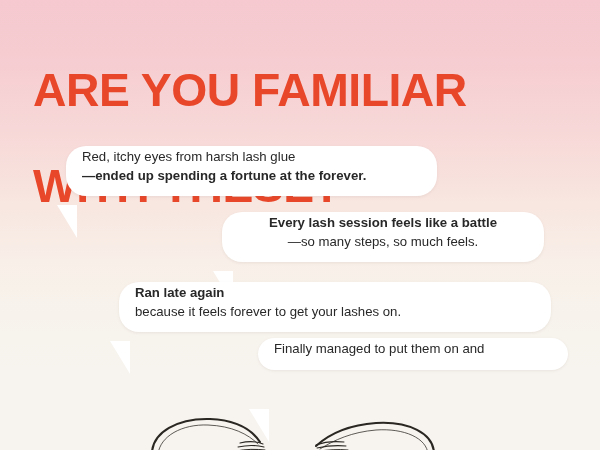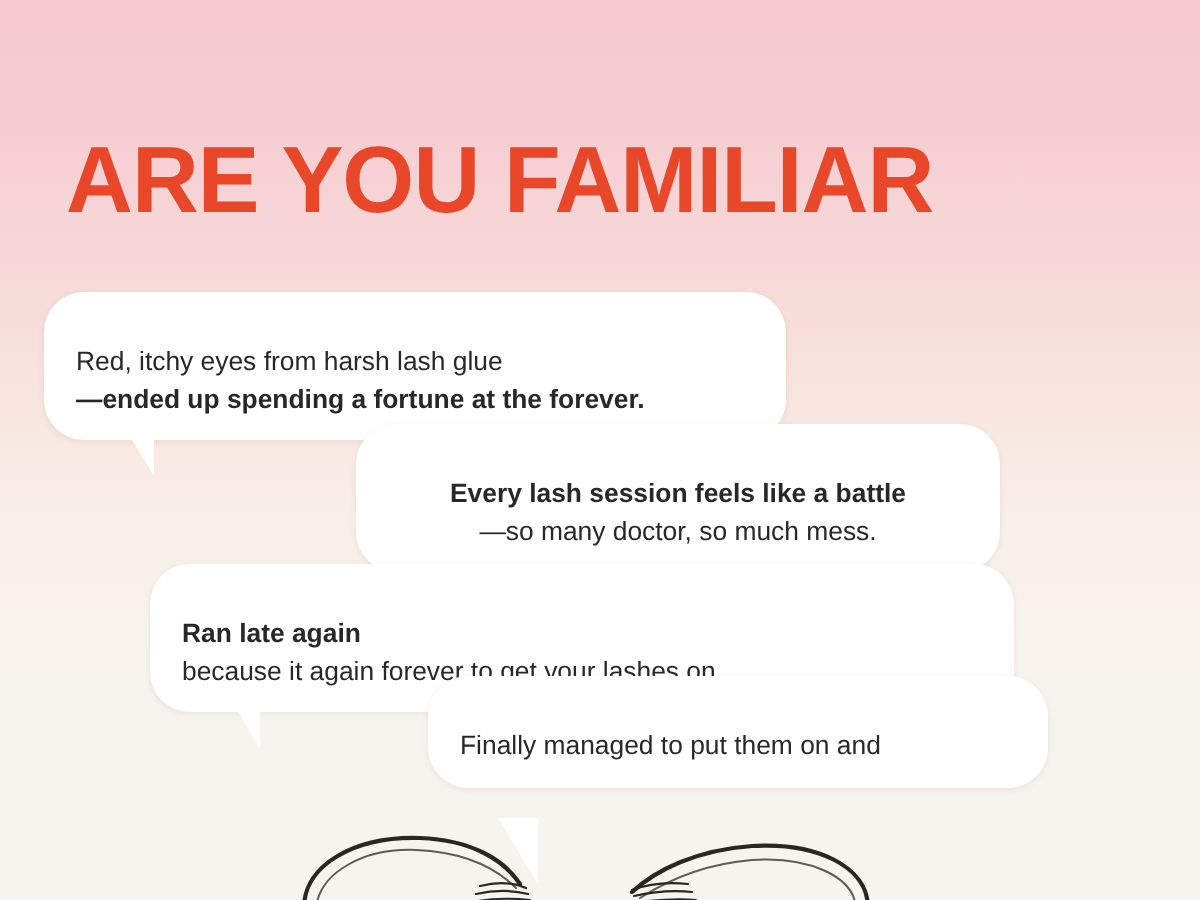--- a/index.html
+++ b/index.html
@@ -49,24 +49,25 @@
     display: block;
   }
 
   
   .bubble {
     position: absolute;
     background: #ffffff;
     border-radius: 20px;
     box-shadow: 0 1px 3px rgba(120, 90, 80, 0.10);
     box-sizing: border-box;
-    padding: 26px 16px 11px 16px;
+    padding: 2px 16px 11px 16px;
     color: #282828;
     font-size: 13.2px;
     line-height: 18.5px;
+    margin-left: 44px;
   }
   .bubble .line {
     display: block;
     white-space: nowrap;
   }
   .bubble b {
     font-weight: bold;
   }
 
   
@@ -123,27 +124,27 @@
   </div>
 
   <div class="bubble" id="bubble-1">
     <span class="line">Red, itchy eyes from harsh lash glue</span>
     <span class="line"><b>—ended up spending a fortune at the forever.</b></span>
   </div>
   <div class="tail" id="tail-1"></div>
 
   <div class="bubble" id="bubble-2">
     <span class="line"><b>Every lash session feels like a battle</b></span>
-    <span class="line">—so many doctor, so much mess.</span>
+    <span class="line">—so many steps, so much feels.</span>
   </div>
   <div class="tail" id="tail-2"></div>
 
   <div class="bubble" id="bubble-3">
     <span class="line"><b>Ran late again</b></span>
-    <span class="line">because it again forever to get your lashes on.</span>
+    <span class="line">because it feels forever to get your lashes on.</span>
   </div>
   <div class="tail" id="tail-3"></div>
 
   <div class="bubble" id="bubble-4">
     <span class="line">Finally managed to put them on and</span>
   </div>
   <div class="tail" id="tail-4"></div>
 
   <svg id="lashes" viewBox="0 0 290 44">
     <g fill="none" stroke="#2a2622" stroke-linecap="round">

